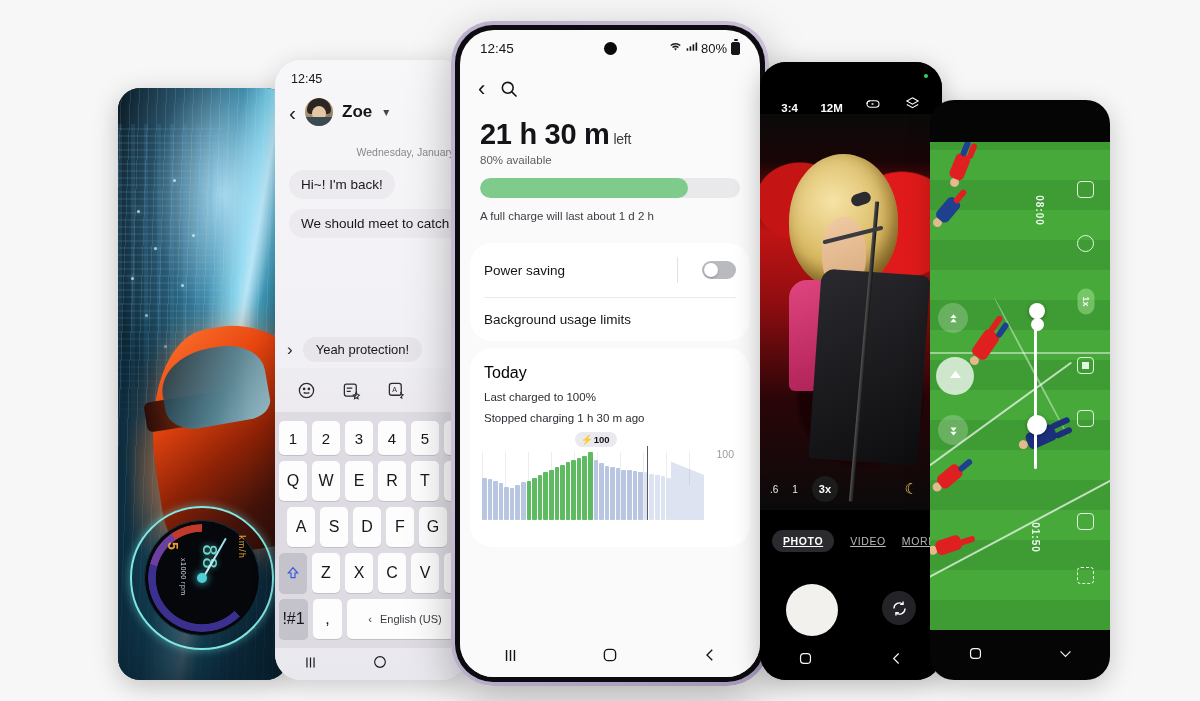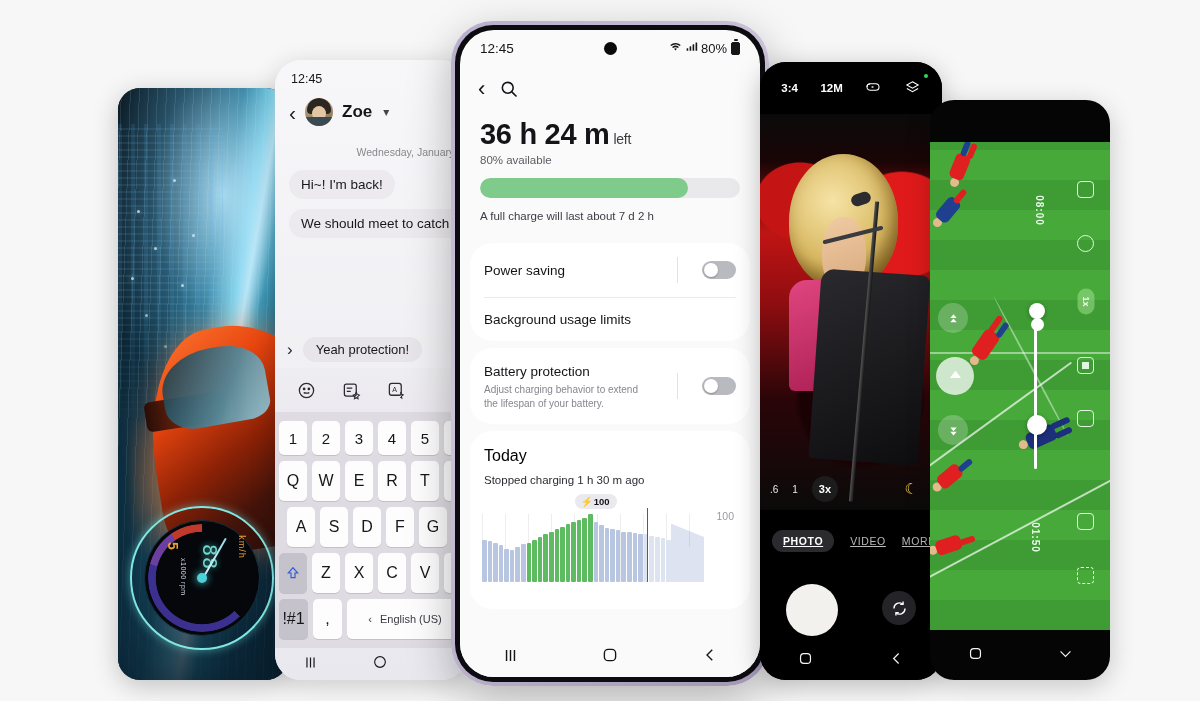--- a/index.html
+++ b/index.html
@@ -163,21 +163,21 @@
   .bat-nav{position:absolute;left:0;right:0;bottom:0;height:40px;background:#fafafa;display:flex;align-items:center;justify-content:space-around;}
   .bat-nav span{color:#141418;}
 
   
   #phone-cam{
     left:760px; top:62px; width:182px; height:618px;
     border-radius:26px;background:#050505;
     box-shadow:0 6px 26px rgba(0,0,0,.25);
   }
   #phone-cam .screen{background:#000;}
-  .cam-top{height:52px;display:flex;align-items:center;justify-content:space-around;padding:0 10px;color:#fff;font-size:11.5px;font-weight:bold;}
+  .cam-top{height:52px;display:flex;align-items:flex-end;justify-content:space-around;padding:0 10px;color:#fff;font-size:11.5px;font-weight:bold;}
   .cam-dot{position:absolute;right:14px;top:12px;width:4px;height:4px;border-radius:50%;background:#35d45a;}
   .cam-view{position:absolute;left:0;right:0;top:52px;bottom:170px;overflow:hidden;
     background:linear-gradient(180deg,#0a0a0a 0%,#1a0506 12%,#c01414 30%,#8e0d10 48%,#2a0508 72%,#0a0a0a 100%);}
   .cam-view .redsplash{position:absolute;inset:0;
     background:
       radial-gradient(ellipse 50% 22% at 78% 28%,#e01a1a 0 60%,transparent 62%),
       radial-gradient(ellipse 40% 16% at 22% 22%,#c41414 0 60%,transparent 62%),
       radial-gradient(ellipse 60% 30% at 55% 72%,#1a0204 0 55%,transparent 60%);}
   .singer-hair{position:absolute;left:16%;top:10%;width:60%;height:34%;border-radius:50% 50% 46% 46%;
     background:radial-gradient(circle at 40% 35%,#f6e3a6,#d8b861 55%,#9a7b35 85%);
@@ -414,58 +414,47 @@
           <span class="bat-search">
             <svg viewBox="0 0 24 24" width="20" height="20" fill="none" stroke="#141418" stroke-width="1.9">
                 <circle cx="10.5" cy="10.5" r="6.5"></circle>
                 <path d="M15.4 15.4L21 21"></path>
               </svg>
           </span>
         </div>
 
         <div class="bat-hero">
           <div class="bat-big">
-            <span>36 h 24 m</span><span class="unit">left</span>
+            <span>21 h 30 m</span><span class="unit">left</span>
           </div>
           <div class="bat-sub">80% available</div>
           <div class="bar-track">
             <div class="bar-fill" id="batt-fill" style="width: 80%; background: rgb(126, 203, 140);"></div>
           </div>
-          <div class="bat-note">A full charge will last about 7 d 2 h</div>
+          <div class="bat-note">A full charge will last about 1 d 2 h</div>
         </div>
 
         <div class="card">
           <div class="row">
             <span class="rlabel">Power saving</span>
             <span class="vdiv"></span>
             <span class="toggle">
                 <span class="knob"></span>
               </span>
           </div>
           <div class="divider"></div>
           <div class="row">
             <span class="rlabel">Background usage limits</span>
           </div>
         </div>
 
-        <div class="card">
-          <div class="row">
-            <span style="flex:1">
-              <span class="rlabel">Battery protection</span>
-              <div class="rdesc">Adjust charging behavior to extend the lifespan of your battery.</div>
-            </span>
-            <span class="vdiv"></span>
-            <span class="toggle">
-                <span class="knob"></span>
-              </span>
-          </div>
-        </div>
 
         <div class="card" style="margin-bottom:0;padding-bottom:10px">
           <div class="today-h">Today</div>
+          <div class="today-l">Last charged to 100%</div>
           <div class="today-l">Stopped charging 1 h 30 m ago</div>
 
           <div class="chartwrap">
             <div class="future" id="future-area" style="left: 73.75%; right: 34px; background: rgb(221, 227, 240); clip-path: polygon(0px 14%, 100% 34%, 100% 100%, 0px 100%);"></div>
             <div class="chart-grid"></div>
             <div class="chart" id="chart-bars">
                 <span class="cbar" style="height: 62%; background: rgb(185, 198, 226);"></span>
                 <span class="cbar" style="height: 60%; background: rgb(185, 198, 226);"></span>
                 <span class="cbar" style="height: 57%; background: rgb(185, 198, 226);"></span>
                 <span class="cbar" style="height: 55%; background: rgb(185, 198, 226);"></span>

